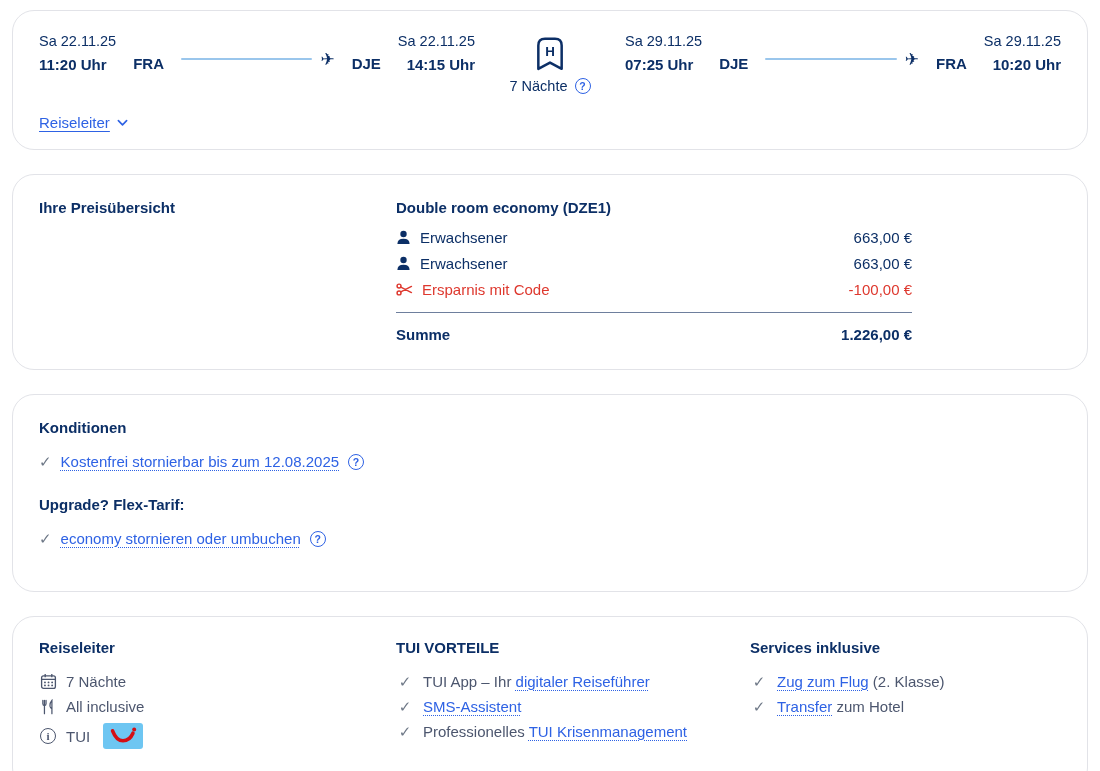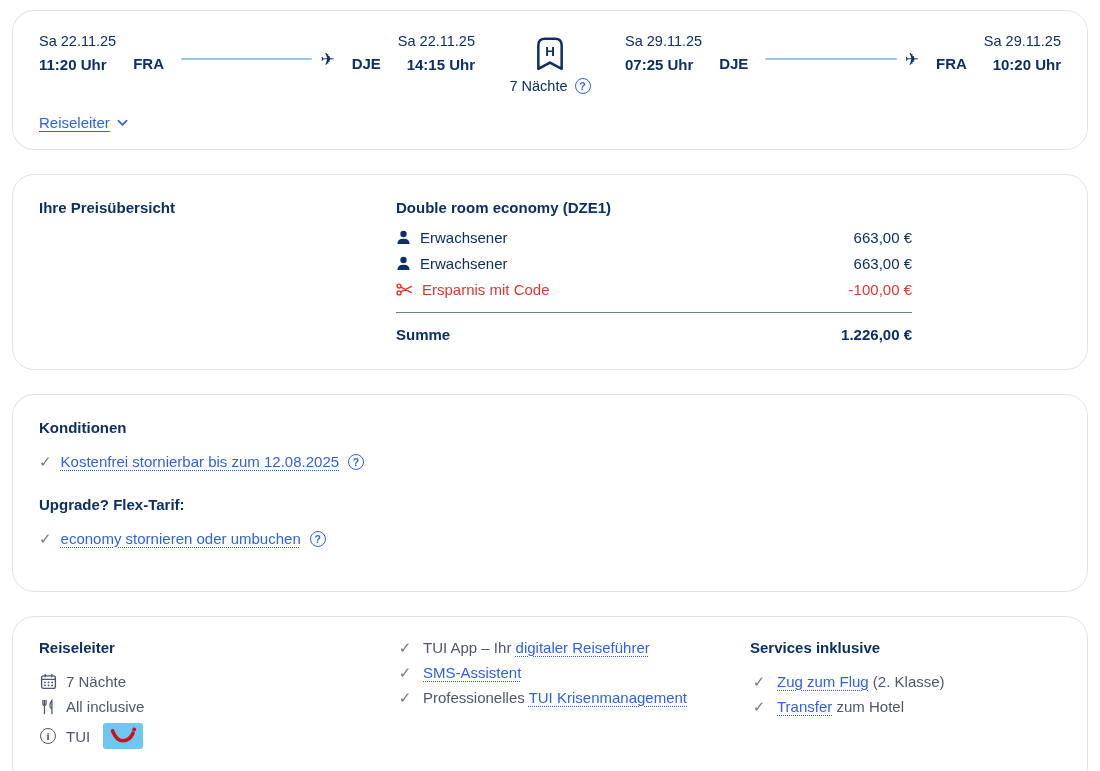--- a/index.html
+++ b/index.html
@@ -242,20 +242,21 @@
         <span class="tui-logo">
           <svg viewBox="0 0 38 25" width="36" height="24">
             <path d="M8 7 Q12 17.5 19 17.5 Q26 17.5 29.5 9.5" stroke="#d40e14" stroke-width="3.8" fill="none" stroke-linecap="round"></path>
             <circle cx="30.8" cy="5.6" r="2.1" fill="#d40e14"></circle>
           </svg>
         </span>
       </div>
     </div>
 
     <div class="svc-col">
+      <div class="section-title">TUI VORTEILE</div>
 
 
       <div class="svc-item">
         <span class="ic check">✓</span>
         <span class="nowrap"><span>TUI App – Ihr </span><a class="link">digitaler Reiseführer</a></span>
       </div>
 
       <div class="svc-item">
         <span class="ic check">✓</span>
         <a class="link">SMS-Assistent</a>

